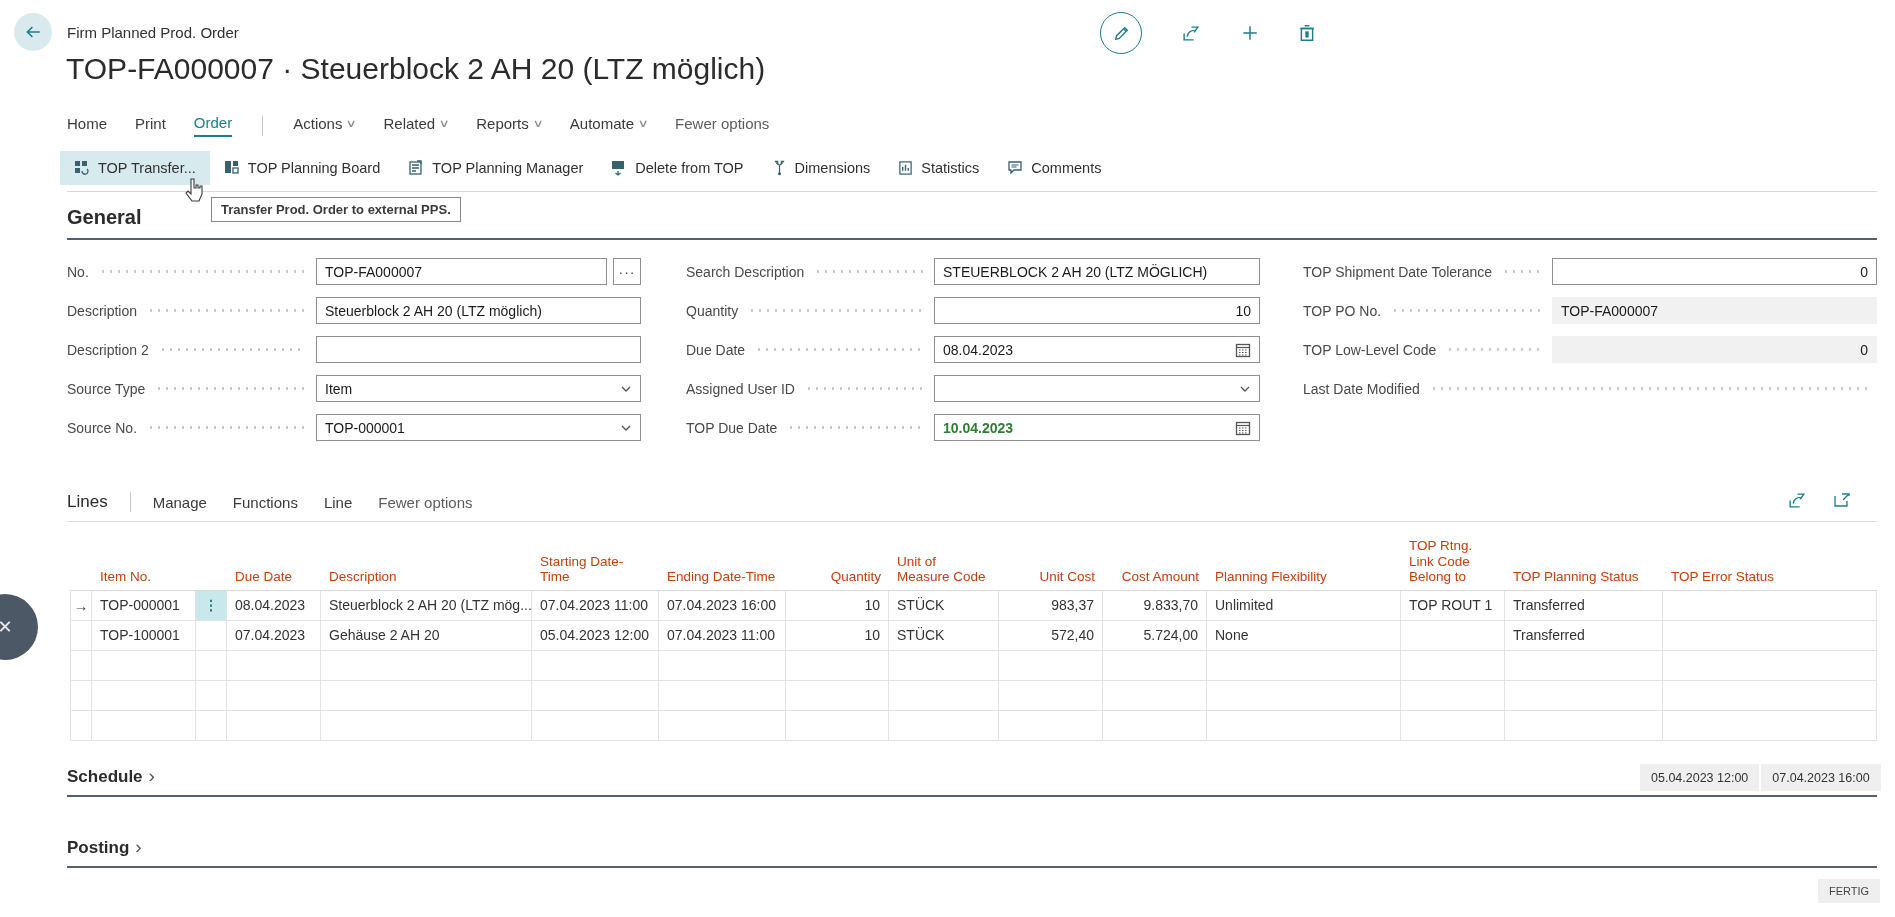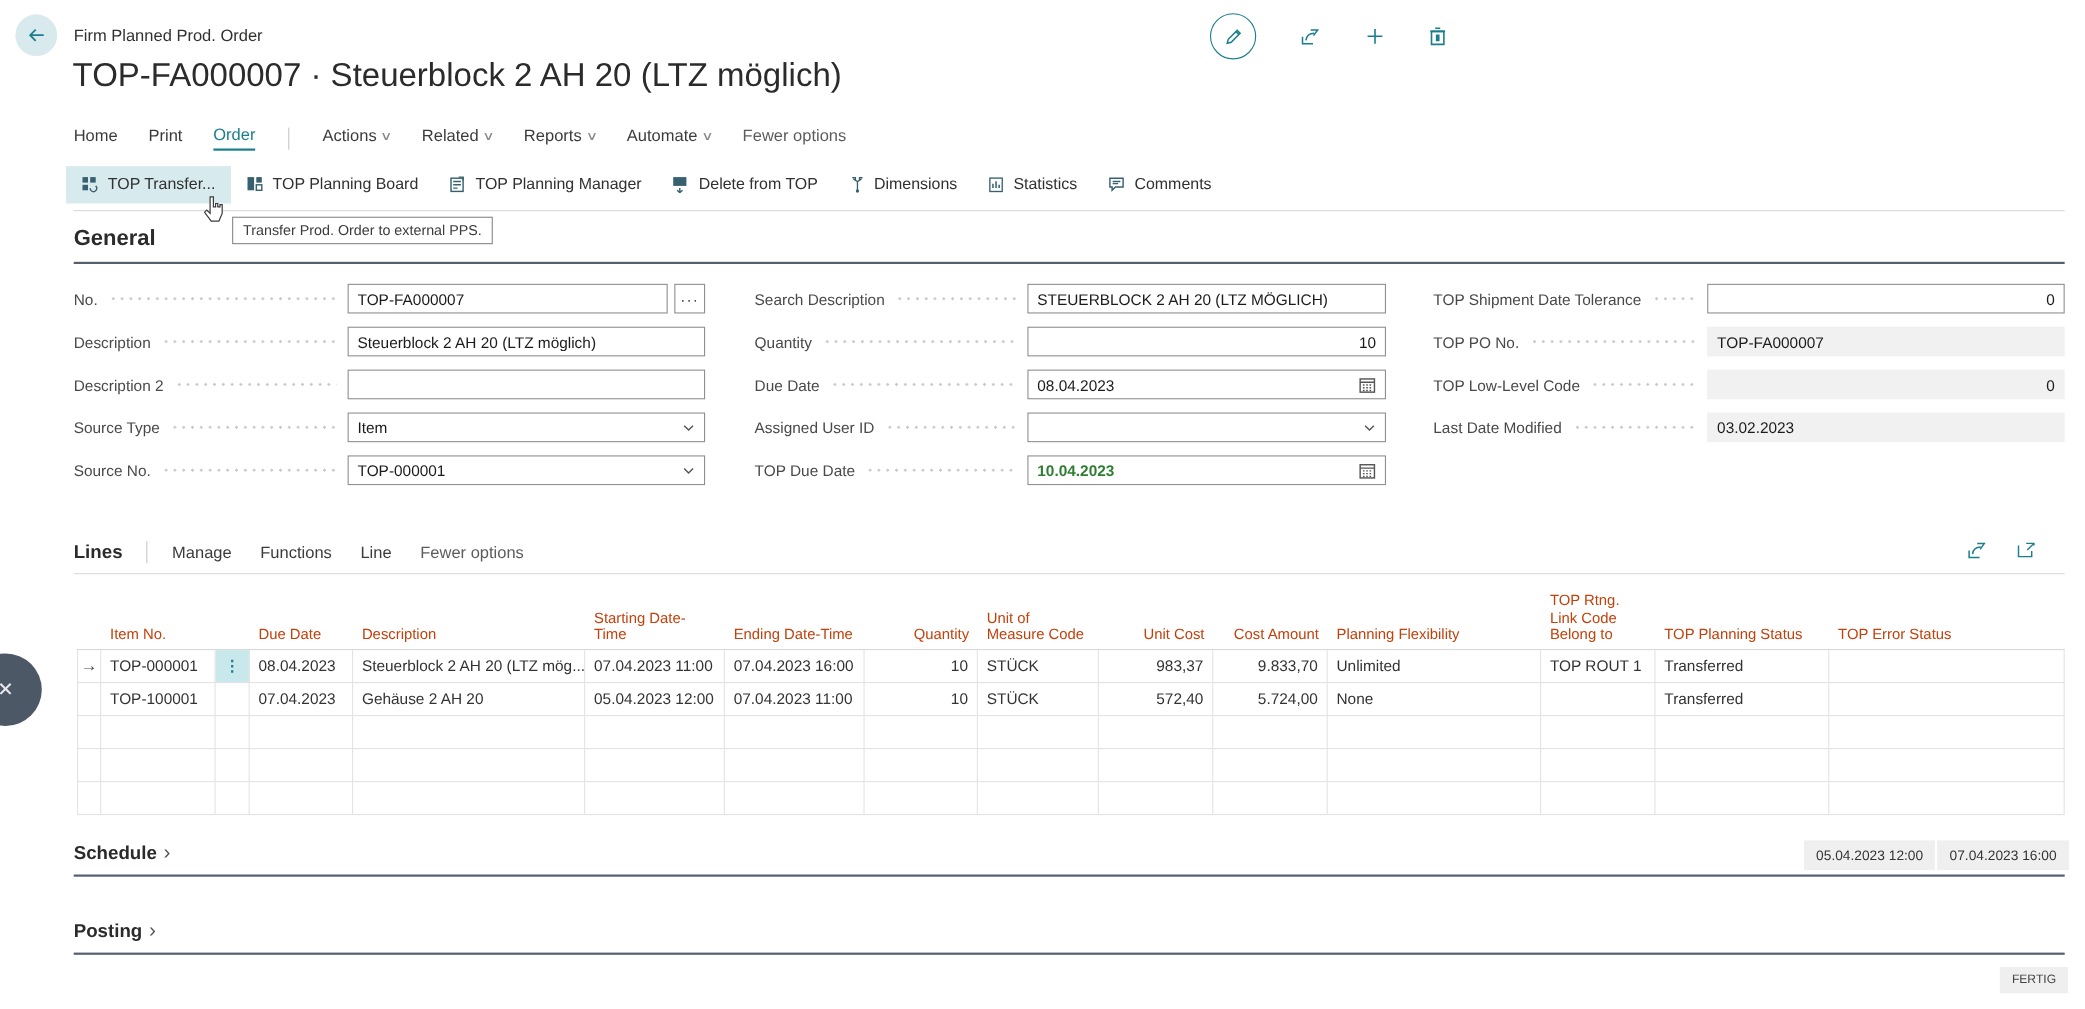--- a/index.html
+++ b/index.html
@@ -24,21 +24,21 @@
   
   .atoolbar{position:absolute;left:60px;top:151px;display:flex;align-items:center;}
   .abtn{display:flex;align-items:center;gap:8px;font-size:14.5px;color:#323130;
         padding:9px 14px;cursor:pointer;white-space:nowrap;}
   .abtn.hl{background:#d7ebee;}
   .abtn svg{color:#37616e;}
   .toolbar-rule{position:absolute;left:67px;top:191px;width:1810px;height:1px;background:#d8d8d8;}
   
   .cursor{position:absolute;left:184px;top:178px;z-index:30;}
   .tooltip{position:absolute;left:211px;top:197px;z-index:25;background:#fff;border:1px solid #8a8886;
-           font-size:13px;color:#3b3b3b;padding:4px 9px;white-space:nowrap;}
+           font-size:13px;color:#3b3b3b;padding:4px 9px;white-space:nowrap;font-weight:bold;}
   
   .sec-heading{position:absolute;font-size:20px;font-weight:600;color:#2b2b2b;cursor:pointer;}
   .sec-line{position:absolute;height:2px;background:#54606e;left:67px;width:1810px;}
   .sec-arrow{font-weight:400;color:#555;font-size:19px;margin-left:6px;}
   
   .fcol{position:absolute;top:258px;display:flex;flex-direction:column;}
   .field-row{display:flex;align-items:center;height:27px;margin-bottom:12px;}
   .field-label{font-size:14px;color:#494949;white-space:nowrap;}
   .leader{flex:1;height:3px;margin:0 10px;background-image:radial-gradient(circle,#c9c7c5 1.1px,transparent 1.3px);
           background-size:8px 3px;background-repeat:repeat-x;background-position:left center;}
@@ -46,21 +46,21 @@
         font-size:14px;display:flex;align-items:center;padding:0 8px;gap:6px;}
   .fbox.readonly{background:#f1f1f1;border-color:transparent;}
   .fbox .val{flex:1;white-space:nowrap;overflow:hidden;}
   .fbox.right .val{text-align:right;}
   .fbox .val.green{color:#2e7d32;font-weight:bold;}
   .assist{box-sizing:border-box;width:28px;height:27px;border:1px solid #8f8f8f;margin-left:6px;
           display:flex;align-items:center;justify-content:center;font-size:14px;color:#444;letter-spacing:1px;cursor:pointer;}
   .fbox .boxicon{color:#555;display:flex;align-items:center;cursor:pointer;}
   
   .lines-bar{position:absolute;left:67px;top:492px;display:flex;align-items:center;font-size:15px;color:#3b3b3b;}
-  .lines-title{font-size:17px;font-weight:700;color:#2b2b2b;margin-right:22px;}
+  .lines-title{font-size:17px;font-weight:400;color:#2b2b2b;margin-right:22px;}
   .lines-div{width:1px;height:20px;background:#c8c8c8;margin-right:22px;}
   .lines-item{margin-right:26px;cursor:pointer;}
   .lines-item.muted{color:#5c5c5c;}
   .lines-icons{position:absolute;top:492px;left:1788px;display:flex;gap:26px;}
   .lines-rule{position:absolute;left:67px;top:521px;width:1810px;height:1px;background:#dcdcdc;}
   
   .bc-table{position:absolute;left:70px;top:536px;width:1807px;font-size:14px;color:#333;}
   .thead{display:flex;align-items:flex-end;border-bottom:1px solid #d9d9d9;min-height:44px;}
   .th{box-sizing:border-box;padding:2px 8px 5px 8px;font-size:13.5px;color:#c2410c;line-height:1.15;cursor:pointer;}
   .th.right{text-align:right;}
@@ -365,23 +365,20 @@
       <div class="field-row">
         <span class="field-label">TOP Low-Level Code</span>
         <span class="leader"></span>
         <span class="fbox readonly right" style="width:325px">
           <span class="val">0</span>
         </span>
       </div>
       <div class="field-row">
         <span class="field-label">Last Date Modified</span>
         <span class="leader"></span>
-        <span class="fbox readonly" style="width:325px">
-          <span class="val">03.02.2023</span>
-        </span>
       </div>
     </div>
 
   <div class="lines-bar">
     <span class="lines-title">Lines</span>
     <span class="lines-div"></span>
     <span id="lines-menu" style="display:flex;">
         <span class="lines-item">Manage</span>
         <span class="lines-item">Functions</span>
         <span class="lines-item">Line</span>

